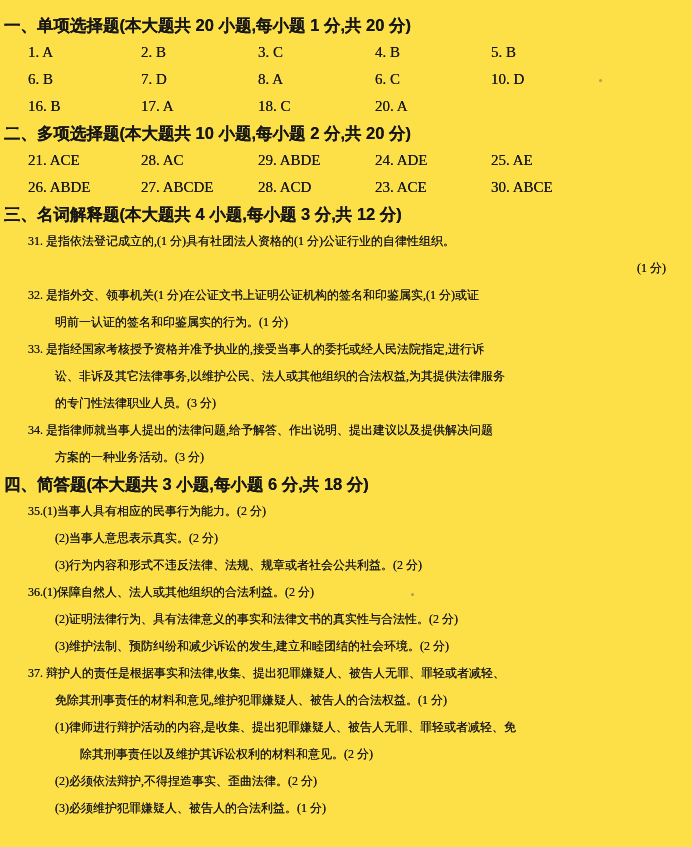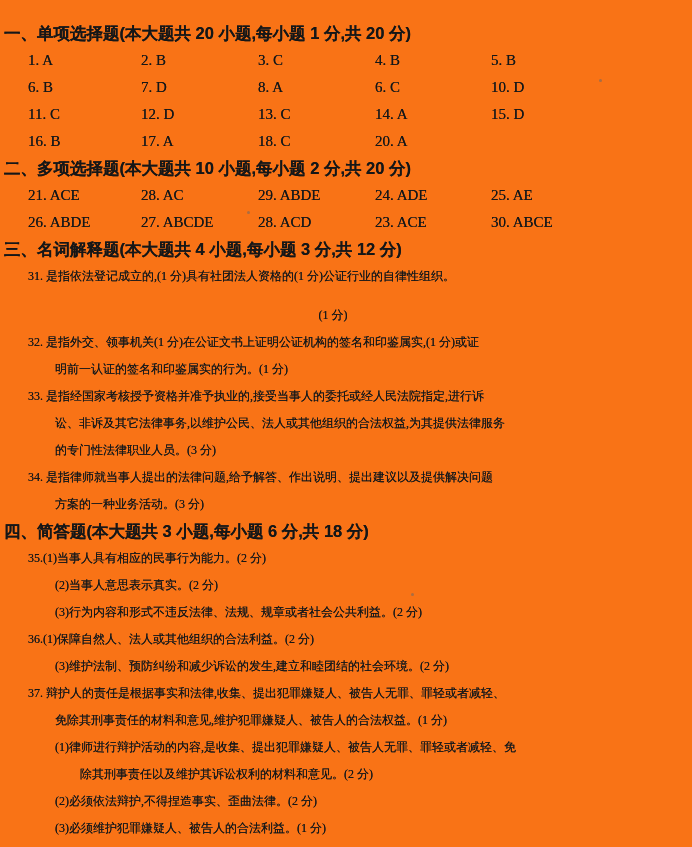--- a/index.html
+++ b/index.html
@@ -5,43 +5,43 @@
   html, body {
     margin: 0;
     padding: 0;
     background: #ffffff;
   }
   .page {
     position: relative;
     width: 692px;
     height: 847px;
     box-sizing: border-box;
-    padding-top: 20px;
+    padding-top: 12px;
     overflow: hidden;
-    background: #f97316;
+    background: #fde047;
     color: #161616;
     font-family: "Liberation Serif", serif;
   }
   .line {
     height: 27px;
     line-height: 27px;
     font-size: 12px;
     white-space: nowrap;
     text-shadow: 0 0 0.5px #2a2a2a;
   }
   .heading {
     font-family: "Liberation Sans", sans-serif;
     font-weight: 700;
     font-size: 16.5px;
     padding-left: 4px;
   }
   .q     { padding-left: 28px; }
   .cont  { padding-left: 55px; }
   .cont2 { padding-left: 80px; }
-  .right-line { text-align: center; padding-right: 26px; margin-top: 12px; }
+  .right-line { text-align: right; padding-right: 26px; }
   .ansrow {
     display: grid;
     grid-template-columns: 113px 117px 117px 116px auto;
     padding-left: 28px;
     height: 27px;
     line-height: 27px;
     font-size: 15px;
     text-shadow: 0 0 0.5px #2a2a2a;
   }
   .speck {
@@ -65,27 +65,20 @@
     <span>3. C</span>
     <span>4. B</span>
     <span>5. B</span>
   </div>
   <div class="ansrow">
     <span>6. B</span>
     <span>7. D</span>
     <span>8. A</span>
     <span>6. C</span>
     <span>10. D</span>
-  </div>
-  <div class="ansrow">
-    <span>11. C</span>
-    <span>12. D</span>
-    <span>13. C</span>
-    <span>14. A</span>
-    <span>15. D</span>
   </div>
   <div class="ansrow">
     <span>16. B</span>
     <span>17. A</span>
     <span>18. C</span>
     <span>20. A</span>
   </div>
 
   <div class="line heading">二、多项选择题(本大题共 10 小题,每小题 2 分,共 20 分)</div>
   <div class="ansrow">
@@ -112,20 +105,21 @@
   <div class="line cont">讼、非诉及其它法律事务,以维护公民、法人或其他组织的合法权益,为其提供法律服务</div>
   <div class="line cont">的专门性法律职业人员。(3 分)</div>
   <div class="line q">34. 是指律师就当事人提出的法律问题,给予解答、作出说明、提出建议以及提供解决问题</div>
   <div class="line cont">方案的一种业务活动。(3 分)</div>
 
   <div class="line heading">四、简答题(本大题共 3 小题,每小题 6 分,共 18 分)</div>
   <div class="line q">35.(1)当事人具有相应的民事行为能力。(2 分)</div>
   <div class="line cont">(2)当事人意思表示真实。(2 分)</div>
   <div class="line cont">(3)行为内容和形式不违反法律、法规、规章或者社会公共利益。(2 分)</div>
   <div class="line q">36.(1)保障自然人、法人或其他组织的合法利益。(2 分)</div>
+  <div class="line cont">(2)证明法律行为、具有法律意义的事实和法律文书的真实性与合法性。(2 分)</div>
   <div class="line cont">(3)维护法制、预防纠纷和减少诉讼的发生,建立和睦团结的社会环境。(2 分)</div>
   <div class="line q">37. 辩护人的责任是根据事实和法律,收集、提出犯罪嫌疑人、被告人无罪、罪轻或者减轻、</div>
   <div class="line cont">免除其刑事责任的材料和意见,维护犯罪嫌疑人、被告人的合法权益。(1 分)</div>
   <div class="line cont">(1)律师进行辩护活动的内容,是收集、提出犯罪嫌疑人、被告人无罪、罪轻或者减轻、免</div>
   <div class="line cont2">除其刑事责任以及维护其诉讼权利的材料和意见。(2 分)</div>
   <div class="line cont">(2)必须依法辩护,不得捏造事实、歪曲法律。(2 分)</div>
   <div class="line cont">(3)必须维护犯罪嫌疑人、被告人的合法利益。(1 分)</div>
 
   <div class="speck" style="left:599px; top:79px;"></div>
   <div class="speck" style="left:247px; top:211px;"></div>

